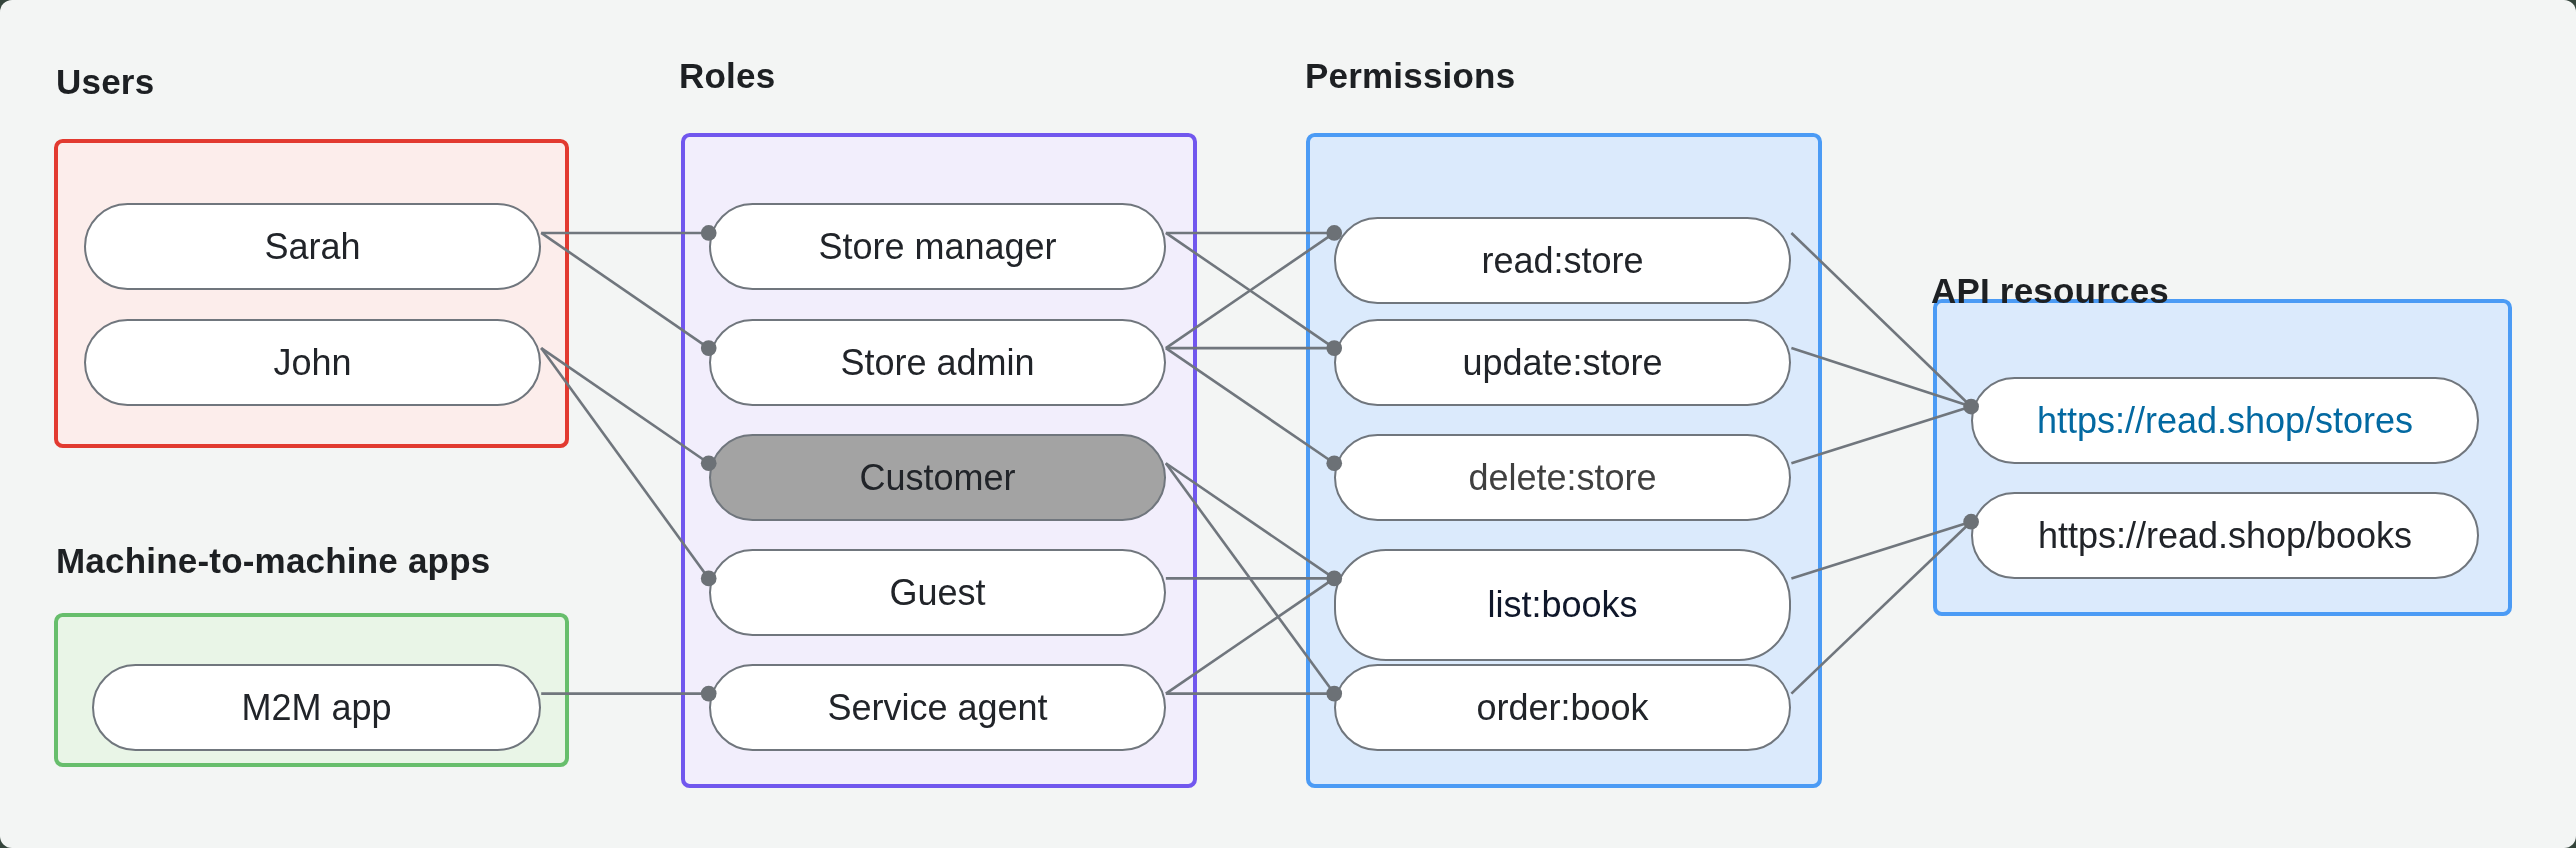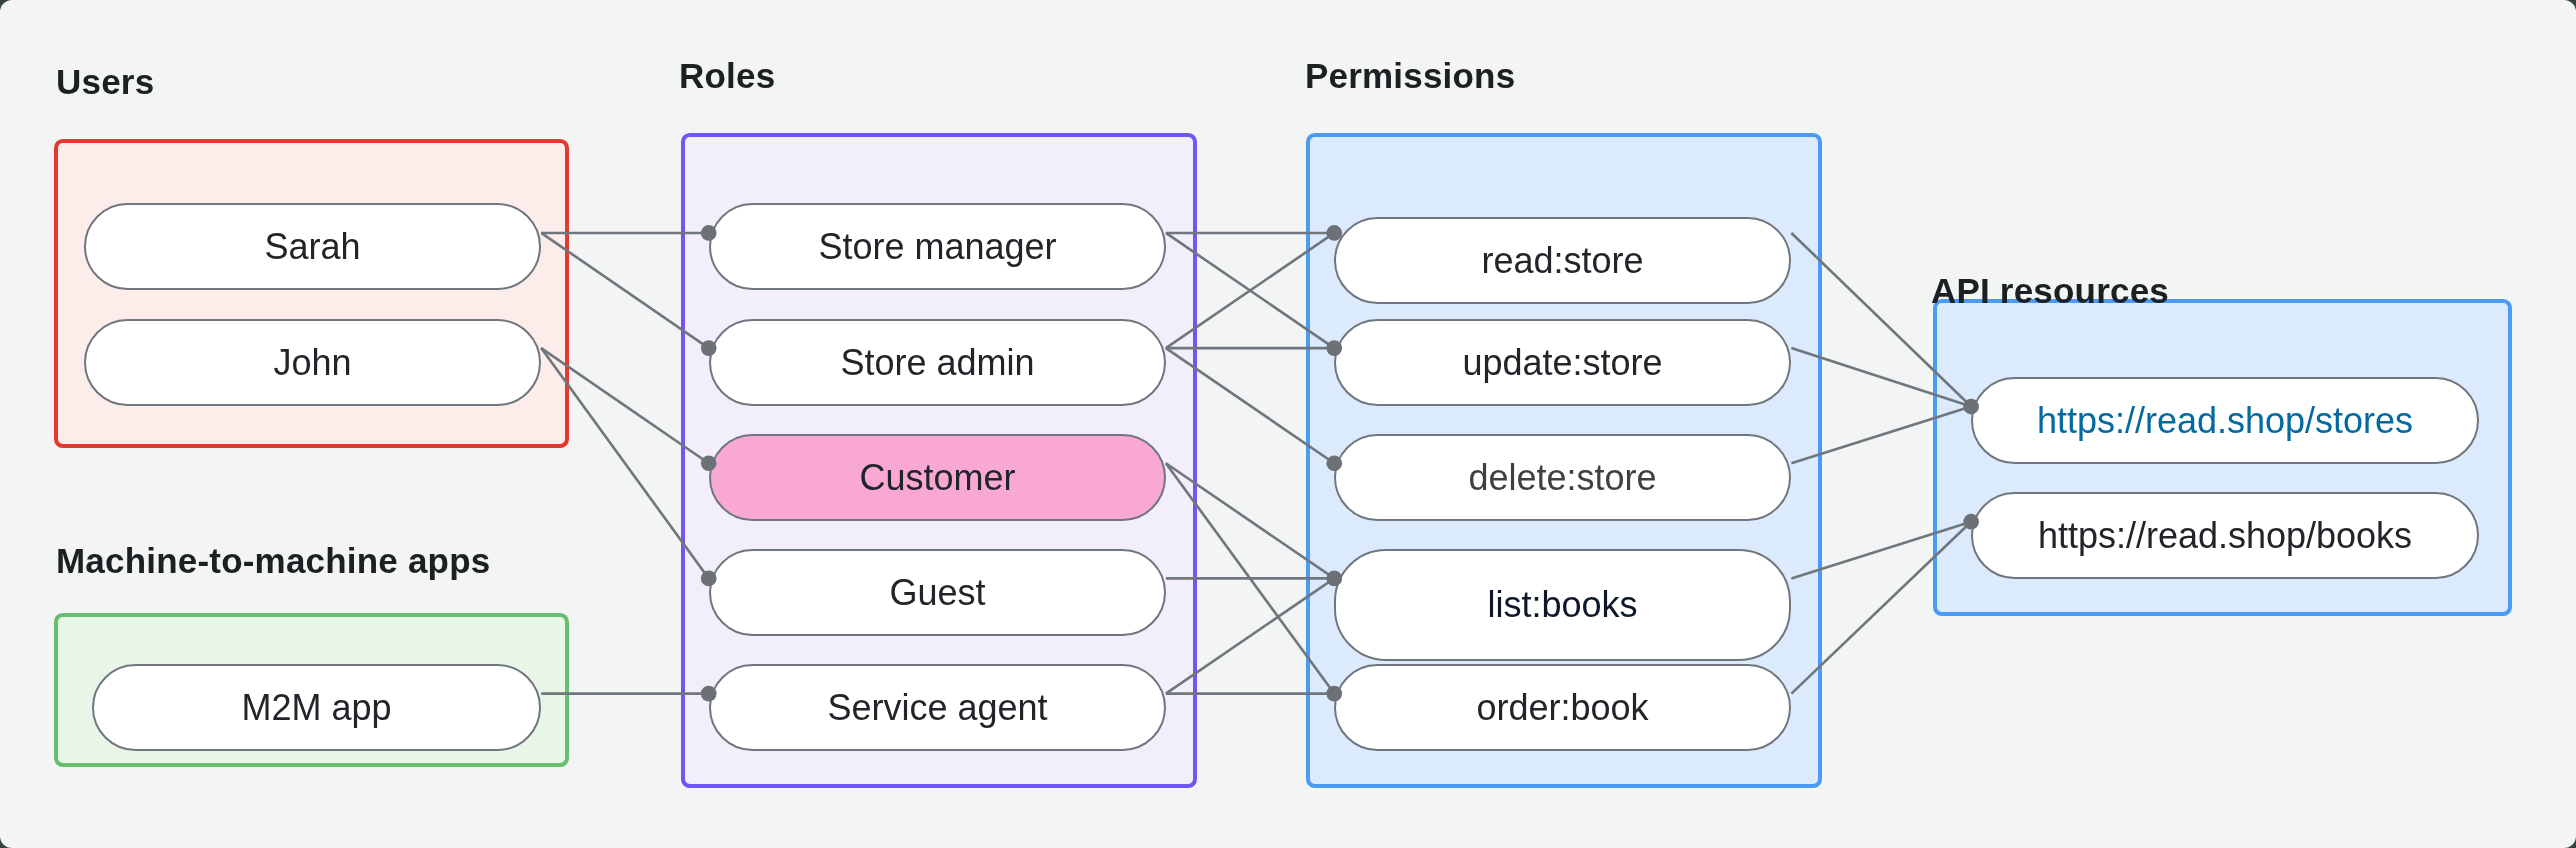--- a/index.html
+++ b/index.html
@@ -71,21 +71,21 @@
       <div class="group-label" style="left: 1305px; top: 56px; color: rgb(29, 32, 35);">Permissions</div>
       <div class="group" style="left: 1933px; top: 299px; width: 579px; height: 317px; border-color: rgb(75, 155, 245); background: rgb(219, 234, 252);"></div>
       <div class="group-label" style="left: 1931px; top: 230px; color: rgb(29, 32, 35); margin-top: 41px;">API resources</div>
     </div>
   <div>
       <div class="node" style="left: 84px; top: 189px; width: 457px; height: 87px; background: rgb(255, 255, 255); border-color: rgb(112, 118, 125); color: rgb(33, 36, 41);">Sarah</div>
       <div class="node" style="left: 84px; top: 305px; width: 457px; height: 87px; background: rgb(255, 255, 255); border-color: rgb(112, 118, 125); color: rgb(33, 36, 41);">John</div>
       <div class="node" style="left: 92px; top: 650px; width: 449px; height: 87px; background: rgb(255, 255, 255); border-color: rgb(112, 118, 125); color: rgb(33, 36, 41);">M2M app</div>
       <div class="node" style="left: 709px; top: 189px; width: 457px; height: 87px; background: rgb(255, 255, 255); border-color: rgb(112, 118, 125); color: rgb(33, 36, 41);">Store manager</div>
       <div class="node" style="left: 709px; top: 305px; width: 457px; height: 87px; background: rgb(255, 255, 255); border-color: rgb(112, 118, 125); color: rgb(33, 36, 41);">Store admin</div>
-      <div class="node" style="left: 709px; top: 420px; width: 457px; height: 87px; background: #f9a8d4; border-color: rgb(112, 118, 125); color: rgb(33, 36, 41);">Customer</div>
+      <div class="node" style="left: 709px; top: 420px; width: 457px; height: 87px; background: #a3a3a3; border-color: rgb(112, 118, 125); color: rgb(33, 36, 41);">Customer</div>
       <div class="node" style="left: 709px; top: 535px; width: 457px; height: 87px; background: rgb(255, 255, 255); border-color: rgb(112, 118, 125); color: rgb(33, 36, 41);">Guest</div>
       <div class="node" style="left: 709px; top: 650px; width: 457px; height: 87px; background: rgb(255, 255, 255); border-color: rgb(112, 118, 125); color: rgb(33, 36, 41);">Service agent</div>
       <div class="node" style="left: 1334px; top: 203px; width: 457px; height: 87px; background: rgb(255, 255, 255); border-color: rgb(112, 118, 125); color: rgb(33, 36, 41);">read:store</div>
       <div class="node" style="left: 1334px; top: 305px; width: 457px; height: 87px; background: rgb(255, 255, 255); border-color: rgb(112, 118, 125); color: rgb(33, 36, 41);">update:store</div>
       <div class="node" style="left: 1334px; top: 420px; width: 457px; height: 87px; background: rgb(255, 255, 255); border-color: rgb(112, 118, 125); color: #404040;">delete:store</div>
       <div class="node" style="left: 1334px; top: 535px; width: 457px; height: 112px; background: rgb(255, 255, 255); border-color: rgb(112, 118, 125); color: #0f172a;">list:books</div>
       <div class="node" style="left: 1334px; top: 650px; width: 457px; height: 87px; background: rgb(255, 255, 255); border-color: rgb(112, 118, 125); color: rgb(33, 36, 41);">order:book</div>
       <div class="node" style="left: 1971px; top: 363px; width: 508px; height: 87px; background: rgb(255, 255, 255); border-color: rgb(112, 118, 125); color: #0369a1;">https://read.shop/stores</div>
       <div class="node" style="left: 1971px; top: 478px; width: 508px; height: 87px; background: rgb(255, 255, 255); border-color: rgb(112, 118, 125); color: rgb(33, 36, 41);">https://read.shop/books</div>
     </div>

